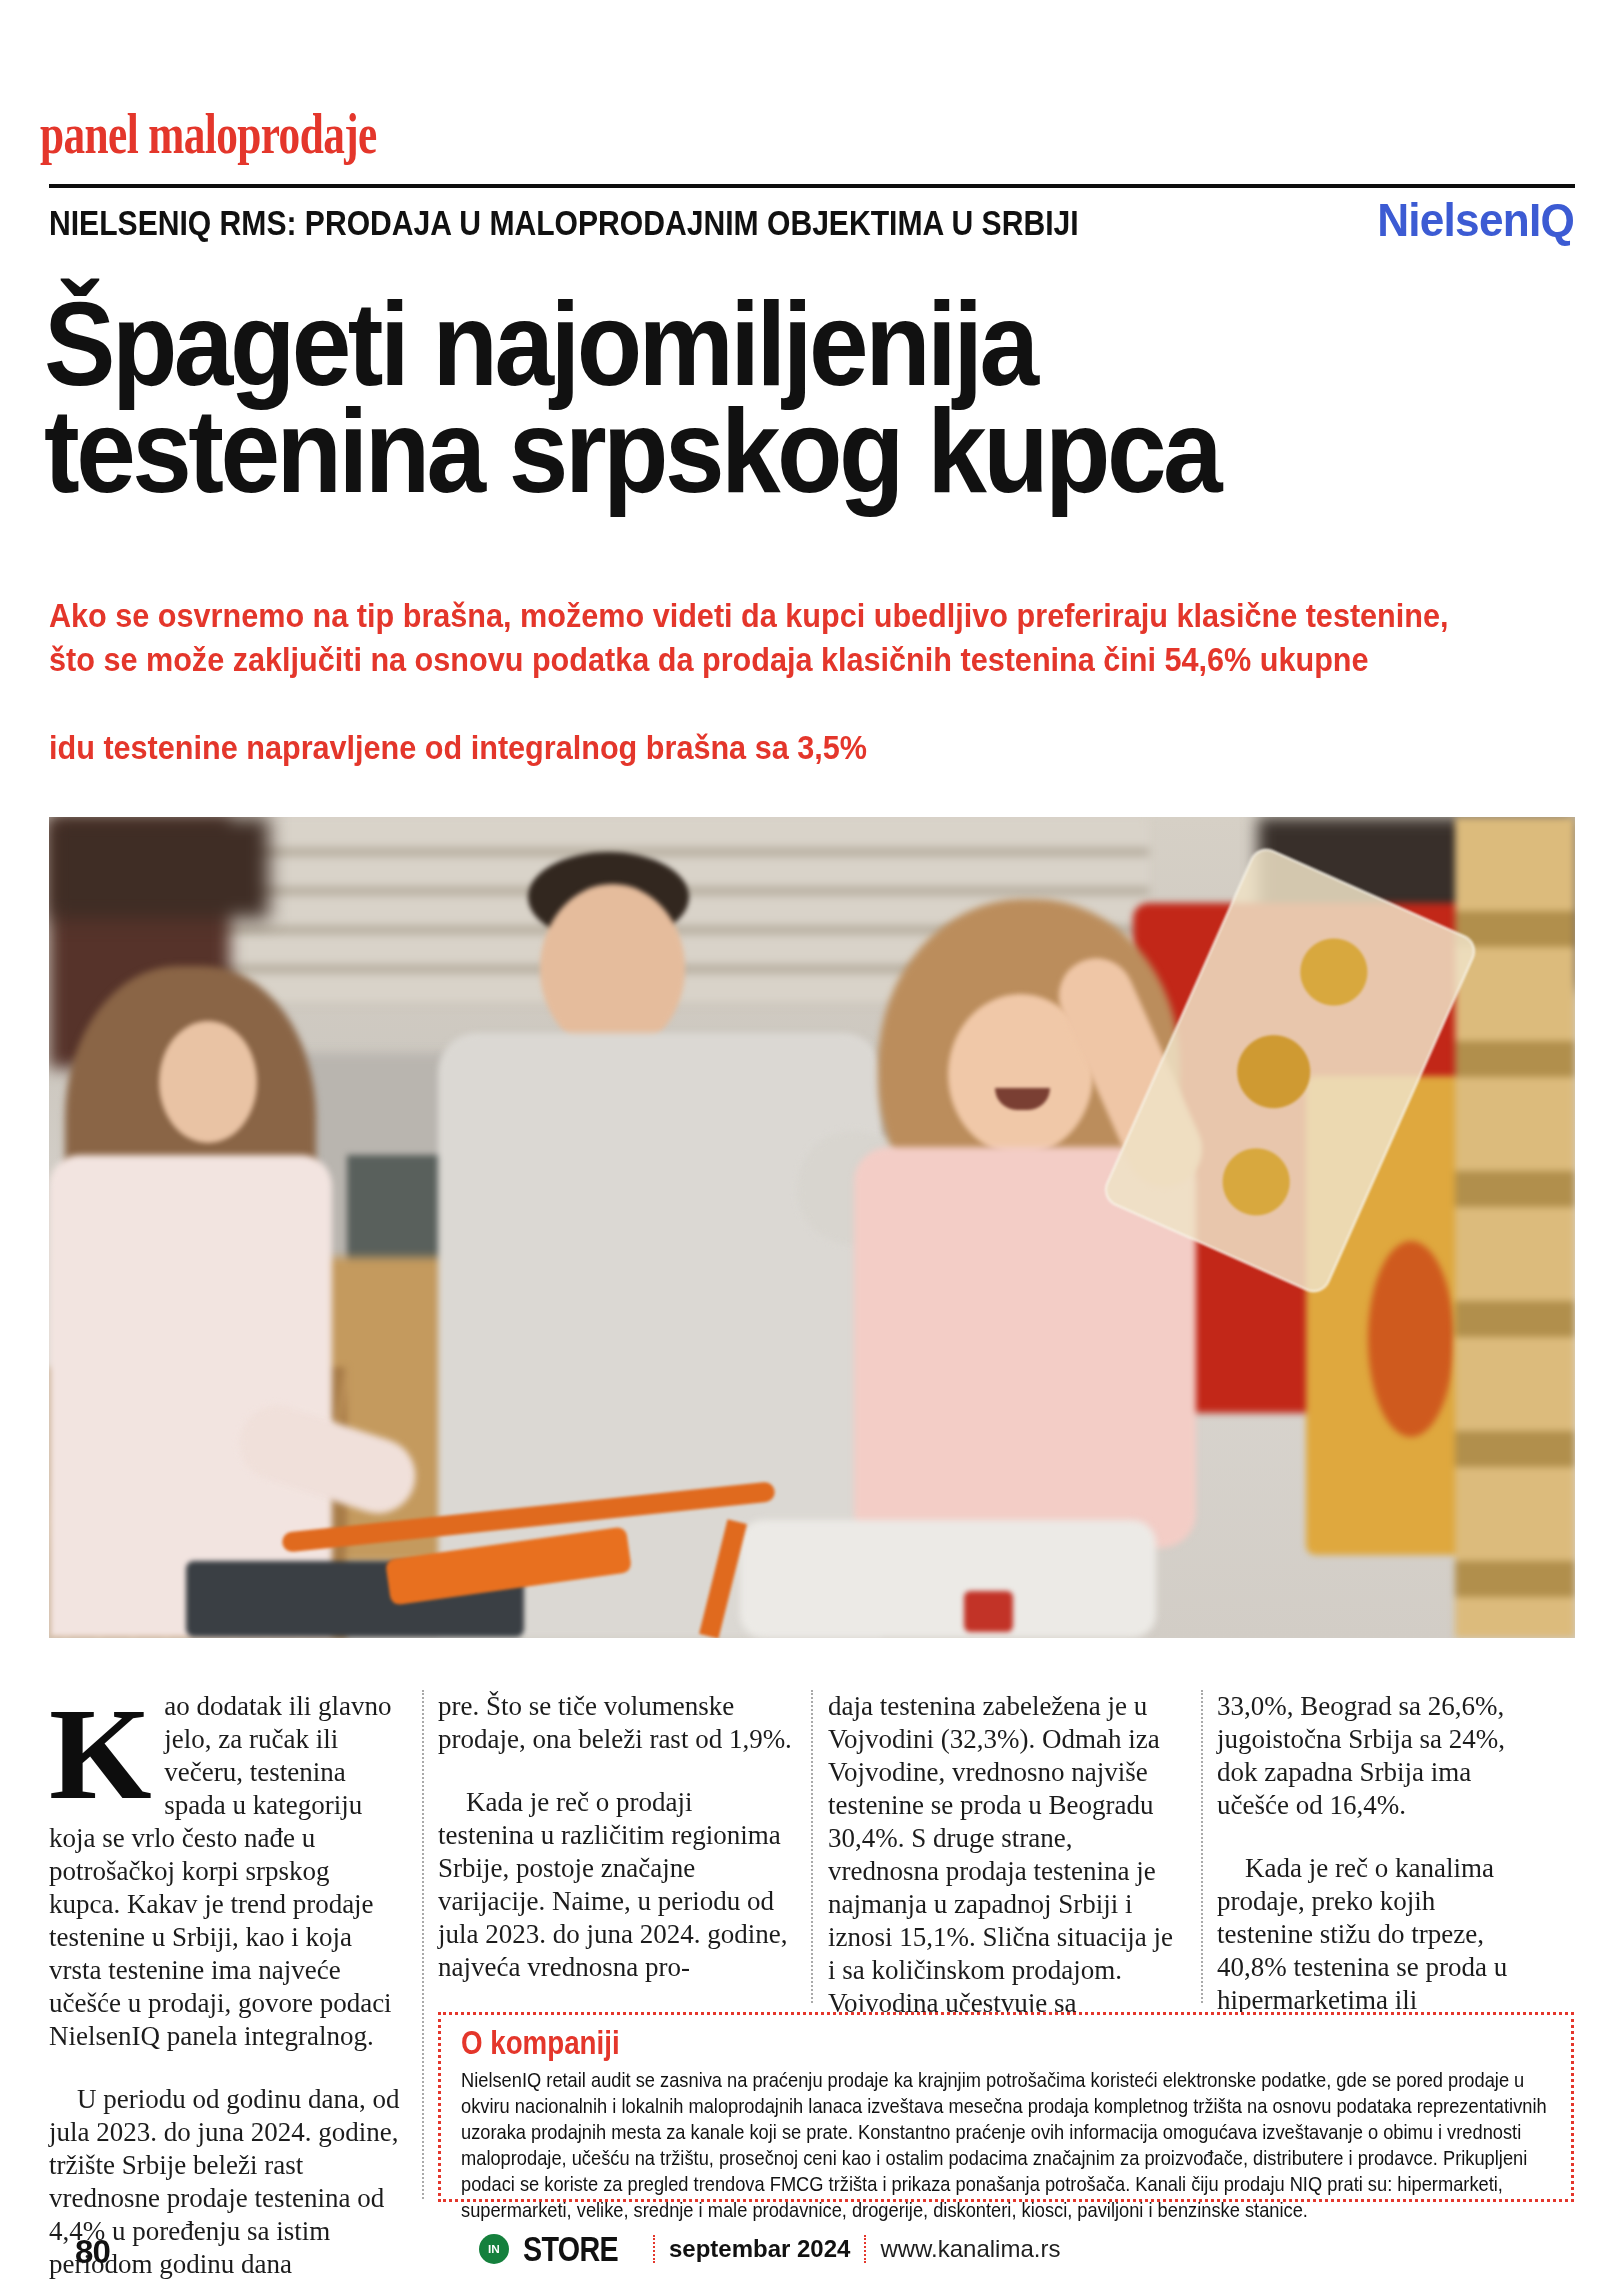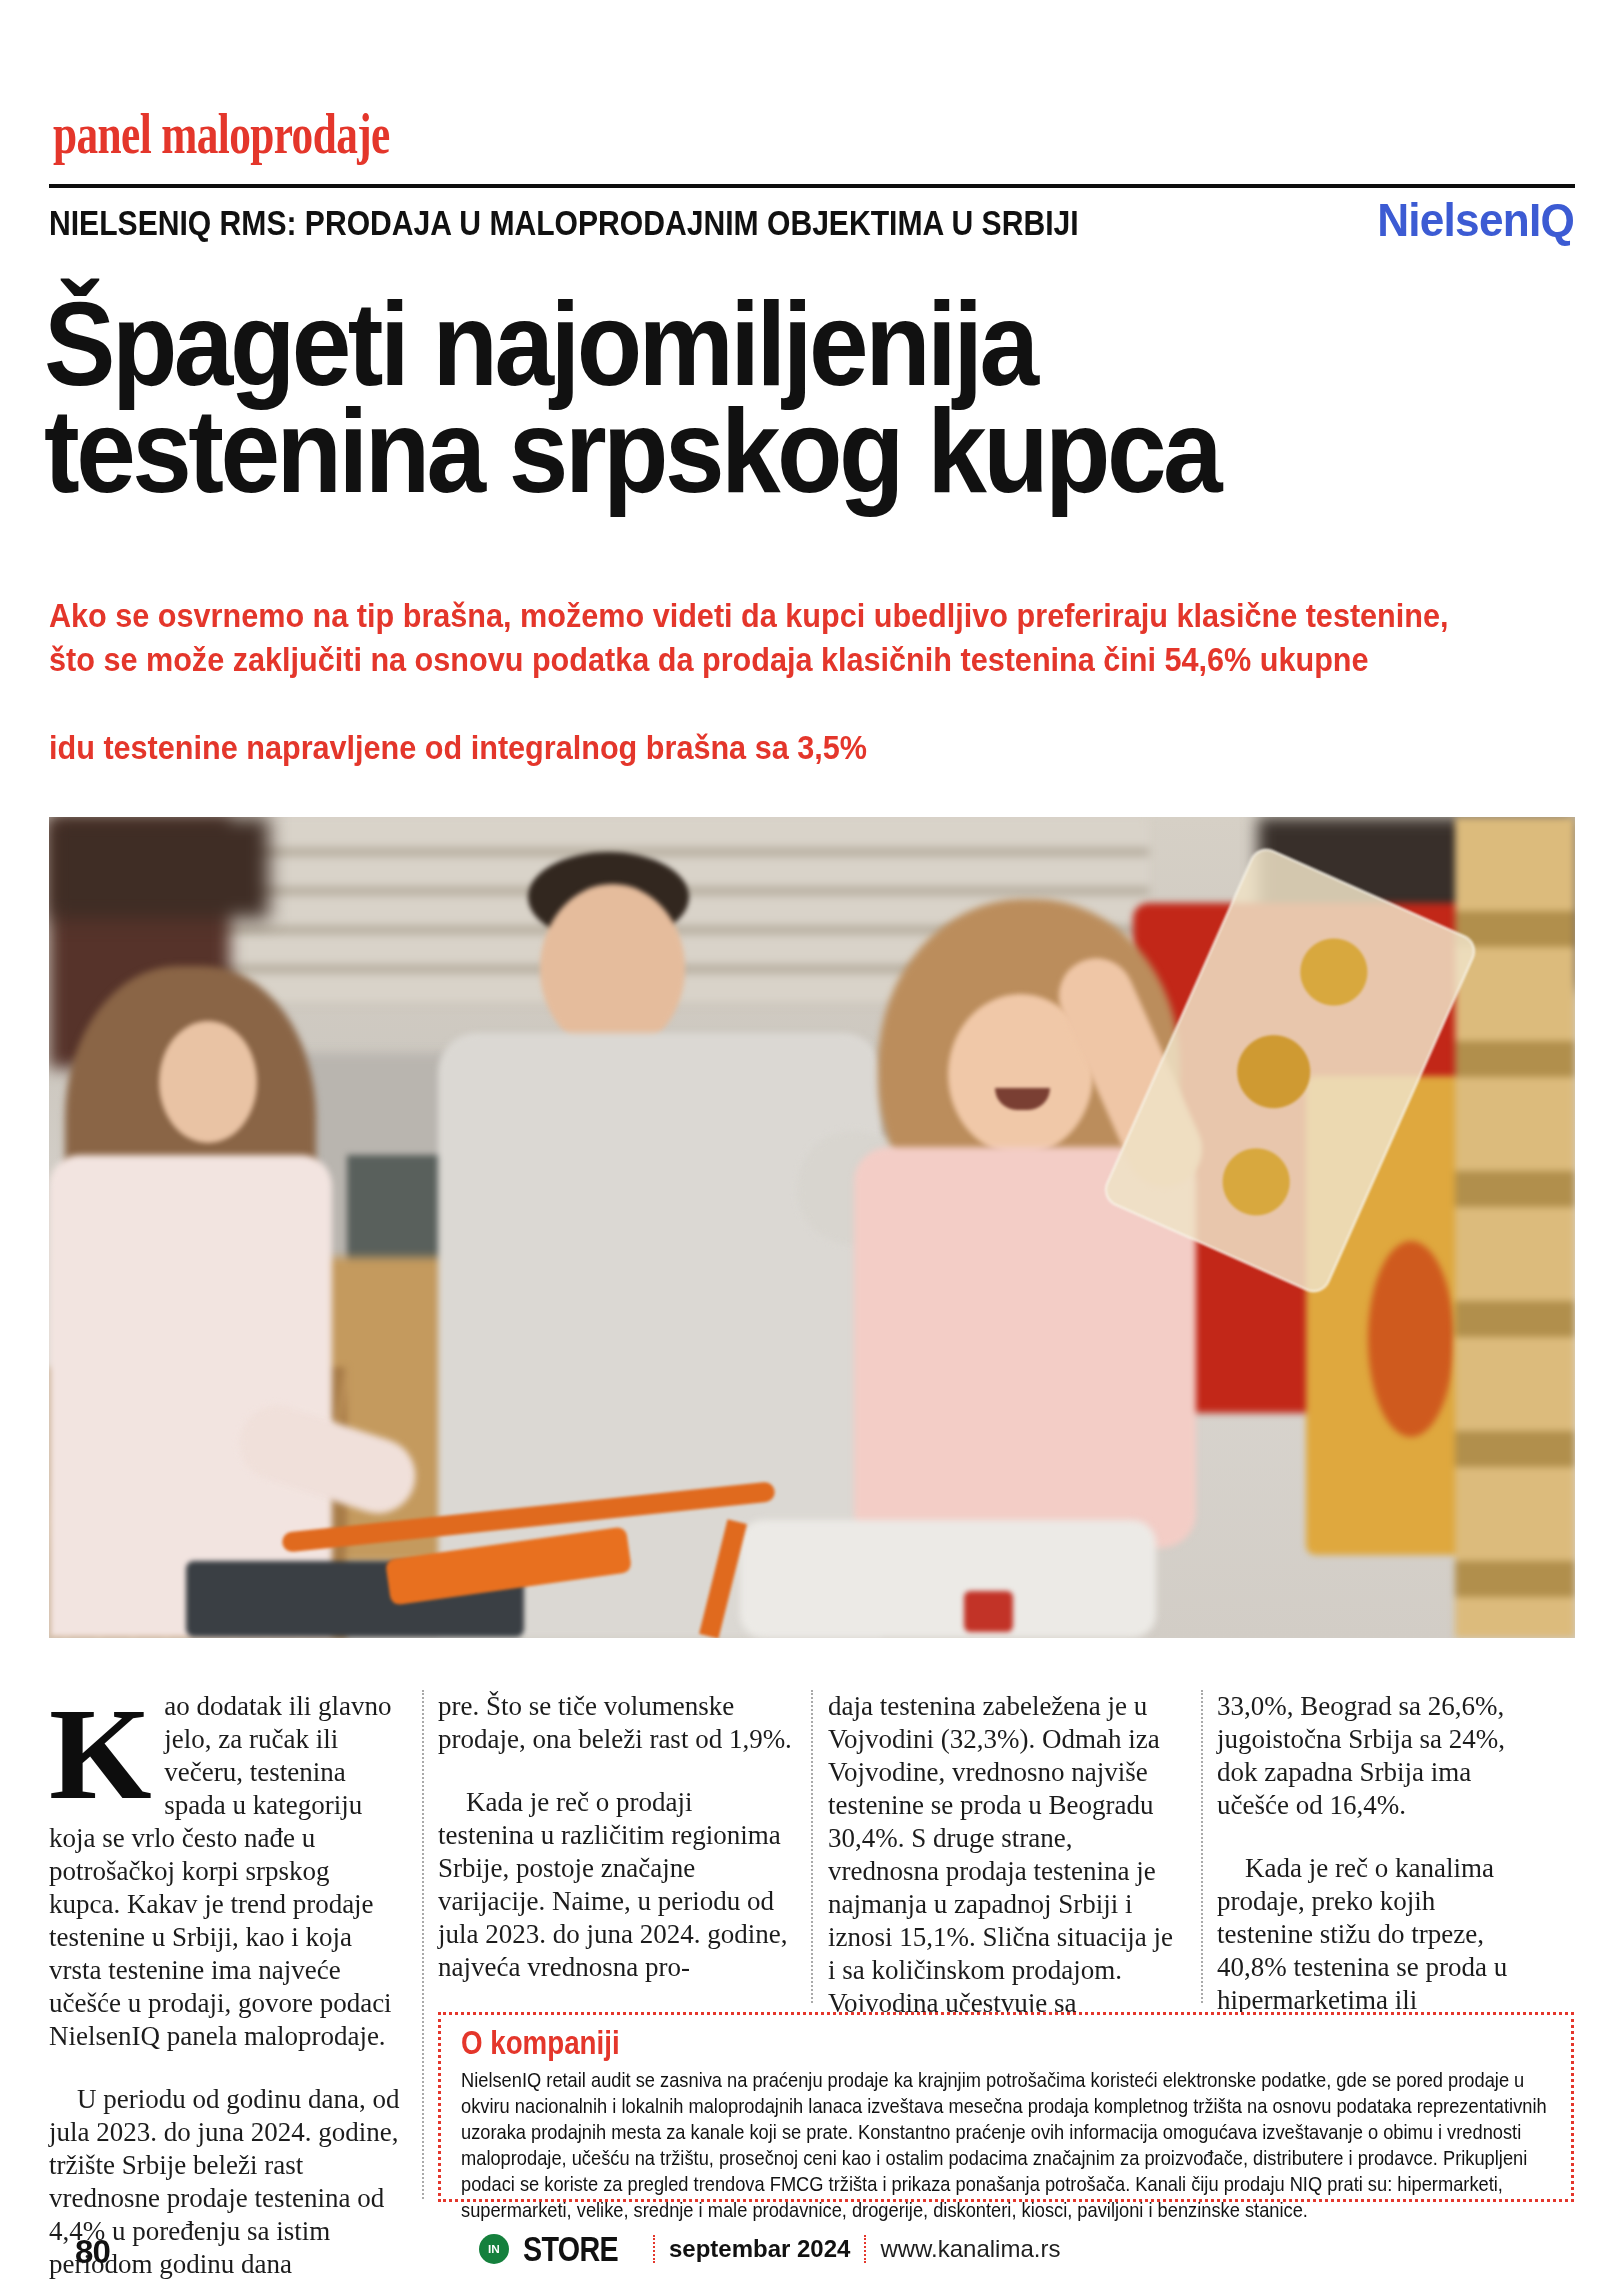--- a/index.html
+++ b/index.html
@@ -8,21 +8,21 @@
     --ink:#111111;
     --body-ink:#1c1c1c;
   }
   html,body{margin:0;padding:0;background:#ffffff;}
   #page{position:relative;width:1623px;height:2295px;background:#ffffff;overflow:hidden;
         font-family:"Liberation Sans",sans-serif;color:var(--ink);}
   .abs{position:absolute;}
   .cond{display:inline-block;transform:scaleX(.88);transform-origin:0 50%;white-space:nowrap;}
 
   
-  .section-label{left:53px;top:101px;font-family:"Liberation Serif",serif;font-weight:bold;
+  .section-label{left:40px;top:101px;font-family:"Liberation Serif",serif;font-weight:bold;
     font-size:57px;color:var(--red);letter-spacing:-0.8px;}
   .section-label .cond{transform:scaleX(.76);}
   .top-rule{left:49px;width:1526px;top:184px;height:3.9px;background:#0d0d0d;}
   .kicker{left:49px;top:203px;font-size:35px;font-weight:bold;letter-spacing:0px;}
   .kicker .cond{transform:scaleX(.86);}
   .brand-logo{top:193px;right:49px;font-size:46px;font-weight:bold;color:var(--blue);
     letter-spacing:-0.8px;transform:scaleX(.96);transform-origin:100% 50%;white-space:nowrap;}
 
   
   .hl{left:44px;font-weight:bold;font-size:119px;letter-spacing:-3.9px;line-height:1;}
@@ -120,21 +120,21 @@
     <div class="shape" style="left:1119px;top:59px;width:240px;height:385px;transform:rotate(24deg);border:2.4px solid rgba(255,255,255,.6);border-radius:17.3px;filter:blur(1.2px);background:radial-gradient(circle at 50% 22%,#d8a83e 0 33px,rgba(0,0,0,0) 34px),radial-gradient(circle at 44% 52%,#cf9a32 0 36px,rgba(0,0,0,0) 37px),radial-gradient(circle at 56% 80%,#d8a83e 0 33px,rgba(0,0,0,0) 34px),rgba(238,226,198,.85);"></div>
     <div class="shape" style="left:691px;top:703px;width:416px;height:118px;background:#eceae6;border-radius:23.6px;filter:blur(3.9px);"></div>
     <div class="shape" style="left:137px;top:744px;width:338px;height:76px;background:#3a3f44;border-radius:7.9px;filter:blur(2.4px);"></div>
     <div class="shape" style="left:232px;top:690px;width:495px;height:20.4px;background:#e06a1e;border-radius:11px;transform:rotate(-6deg);filter:blur(1.6px);"></div>
     <div class="shape" style="left:338px;top:726px;width:243px;height:46px;background:#e8701f;border-radius:9.4px;transform:rotate(-8deg);filter:blur(1.6px);"></div>
     <div class="shape" style="left:664px;top:703px;width:20.4px;height:118px;background:#e06a1e;transform:rotate(14deg);filter:blur(1.6px);"></div>
     <div class="shape" style="left:915px;top:774px;width:49px;height:41px;background:#c23327;border-radius:6.3px;filter:blur(2.4px);"></div>
   </div>
 
   <div class="abs bodycol col1">
-    <div class="p1"><span class="dropcap">K</span><span>ao dodatak ili glavno jelo, za ručak ili večeru, testenina spada u kategoriju koja se vrlo često nađe u potrošačkoj korpi srpskog kupca. Kakav je trend prodaje testenine u Srbiji, kao i koja vrsta testenine ima najveće učešće u prodaji, govore podaci NielsenIQ panela maloprodaje.</span></div>
+    <div class="p1"><span class="dropcap">K</span><span>ao dodatak ili glavno jelo, za ručak ili večeru, testenina spada u kategoriju koja se vrlo često nađe u potrošačkoj korpi srpskog kupca. Kakav je trend prodaje testenine u Srbiji, kao i koja vrsta testenine ima najveće učešće u prodaji, govore podaci NielsenIQ panela integralnog.</span></div>
     <div class="p2">U periodu od godinu dana, od jula 2023. do juna 2024. godine, tržište Srbije beleži rast vrednosne prodaje testenina od 4,4% u poređenju sa istim periodom godinu dana</div>
   </div>
   <div class="abs colsep sep1"></div>
   <div class="abs bodycol col2">
     <div class="p1">pre. Što se tiče volumenske prodaje, ona beleži rast od 1,9%.</div>
     <div class="p2">Kada je reč o prodaji testenina u različitim regionima Srbije, postoje značajne varijacije. Naime, u periodu od jula 2023. do juna 2024. godine, najveća vrednosna pro-</div>
   </div>
   <div class="abs colsep sep2"></div>
   <div class="abs bodycol col3">
     <div class="p1">daja testenina zabeležena je u Vojvodini (32,3%). Odmah iza Vojvodine, vrednosno najviše testenine se proda u Beogradu 30,4%. S druge strane, vrednosna prodaja testenina je najmanja u zapadnoj Srbiji i iznosi 15,1%. Slična situacija je i sa količinskom prodajom. Vojvodina učestvuje sa</div>

